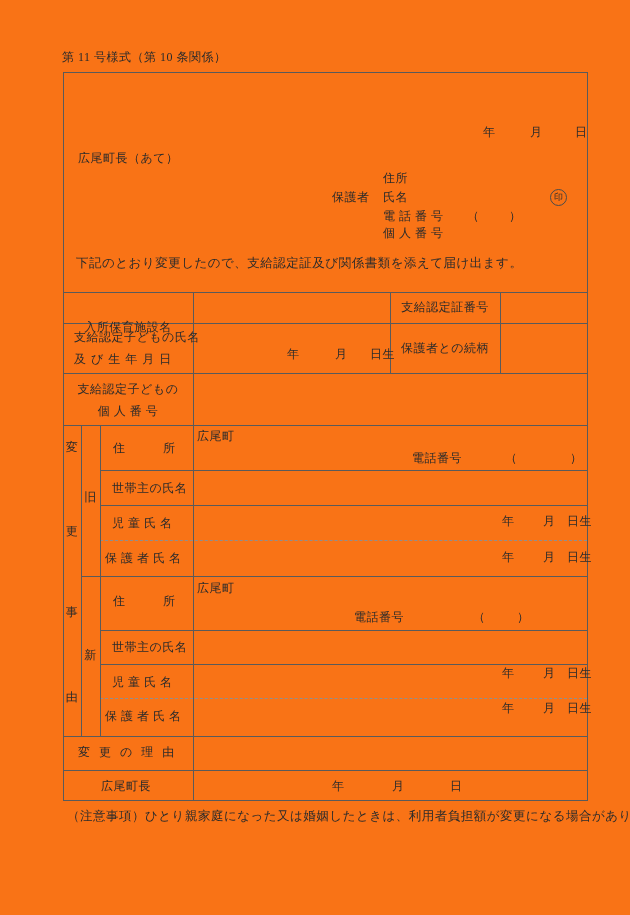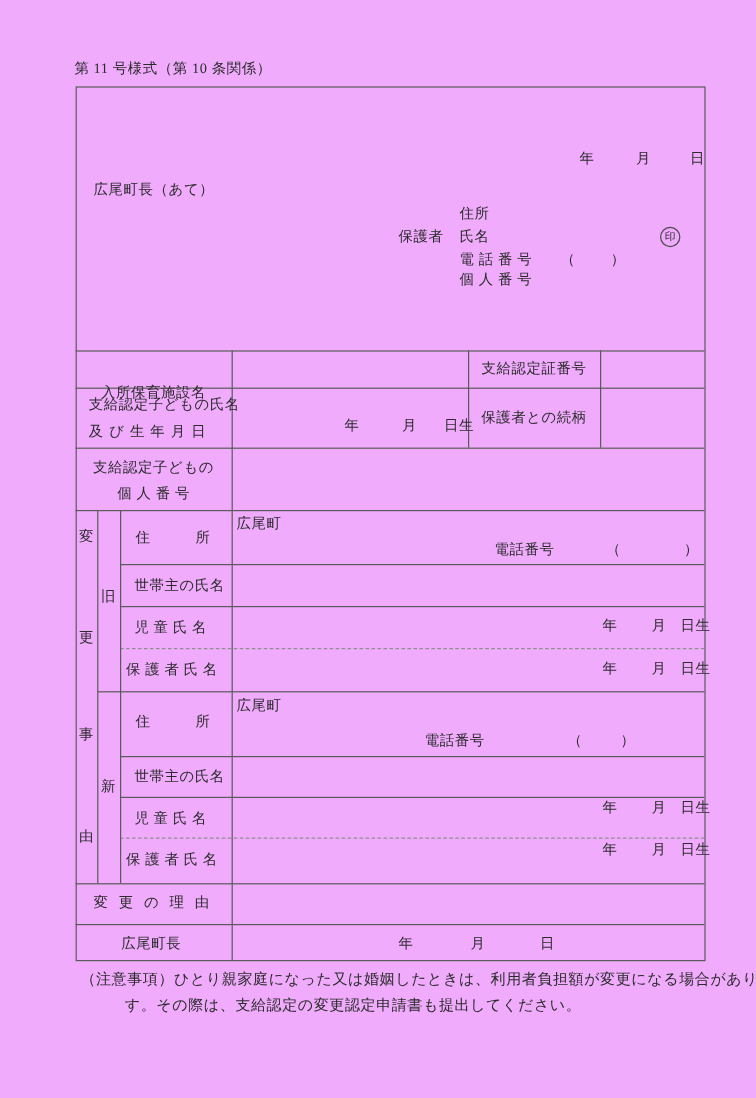--- a/index.html
+++ b/index.html
@@ -1,19 +1,19 @@
 <!DOCTYPE html>
 <html><head>
 <meta charset="utf-8">
 <style>
   html,body{margin:0;padding:0;}
   .page{
     position:relative;
     width:630px;height:915px;
-    background:#f0abfc;
+    background:#f97316;
     font-family:"Liberation Serif","DejaVu Serif",serif;
     color:#2b2b2b;
     overflow:hidden;
   }
   .t{
     position:absolute;
     font-size:12px;
     line-height:1.25;
     letter-spacing:0.5px;
     white-space:pre;
@@ -56,20 +56,21 @@
 
   <span class="t" style="left:383px;top:171px;">住所</span>
   <span class="t" style="left:332px;top:190px;">保護者</span>
   <span class="t" style="left:383px;top:190px;">氏名</span>
   <span class="seal">印</span>
   <span class="t" style="left:383px;top:209px;">電 話 番 号</span>
   <span class="t" style="left:467px;top:209px;">（</span>
   <span class="t" style="left:509px;top:209px;">）</span>
   <span class="t" style="left:383px;top:226px;">個 人 番 号</span>
 
+  <span class="t" style="left:76px;top:256px;font-size:12.5px;">下記のとおり変更したので、支給認定証及び関係書類を添えて届け出ます。</span>
 
   <div class="hl" style="left:63px;top:292px;width:524px;"></div>
   <div class="hl" style="left:63px;top:323px;width:524px;"></div>
   <div class="hl" style="left:63px;top:373px;width:524px;"></div>
   <div class="hl" style="left:63px;top:425px;width:524px;"></div>
   <div class="hl" style="left:100px;top:470px;width:487px;"></div>
   <div class="hl" style="left:100px;top:505px;width:487px;"></div>
   <div class="hl dash" style="left:100px;top:540px;width:487px;"></div>
   <div class="hl" style="left:81px;top:576px;width:506px;"></div>
   <div class="hl" style="left:100px;top:630px;width:487px;"></div>
@@ -141,15 +142,14 @@
 
   <span class="t" style="left:78px;top:745px;letter-spacing:3px;">変 更 の 理 由</span>
   <div class="field" style="left:194px;top:737px;width:392px;height:32px;"></div>
 
   <span class="t" style="left:101px;top:779px;">広尾町長</span>
   <span class="t" style="left:332px;top:779px;">年</span>
   <span class="t" style="left:392px;top:779px;">月</span>
   <span class="t" style="left:450px;top:779px;">日</span>
 
   <span class="t" style="left:67px;top:809px;font-size:12.5px;">（注意事項）ひとり親家庭になった又は婚姻したときは、利用者負担額が変更になる場合がありま</span>
-  <span class="t" style="left:104px;top:831px;font-size:12.5px;">す。その際は、支給認定の変更認定申請書も提出してください。</span>
 
 </div>
 
 </body></html>

